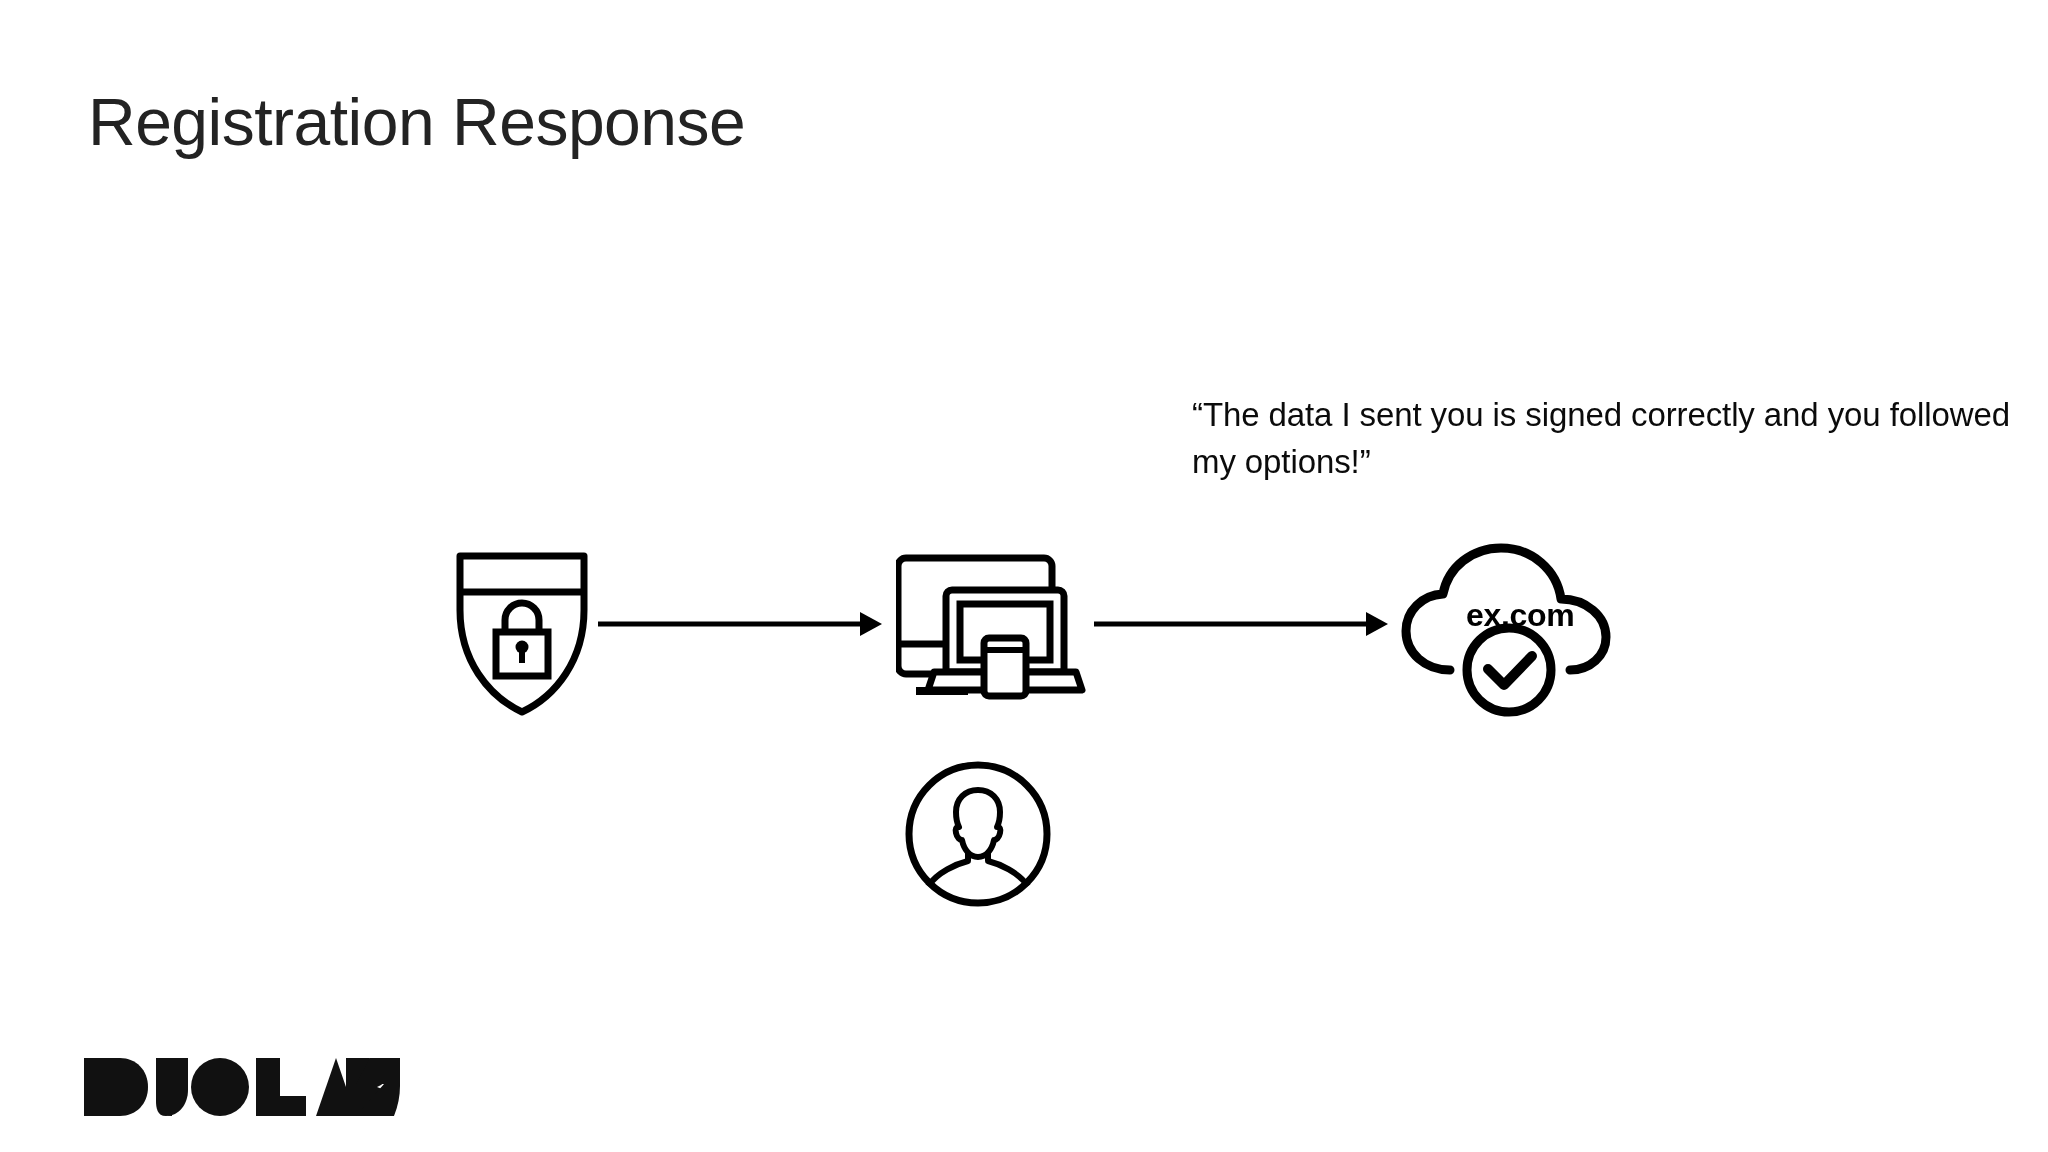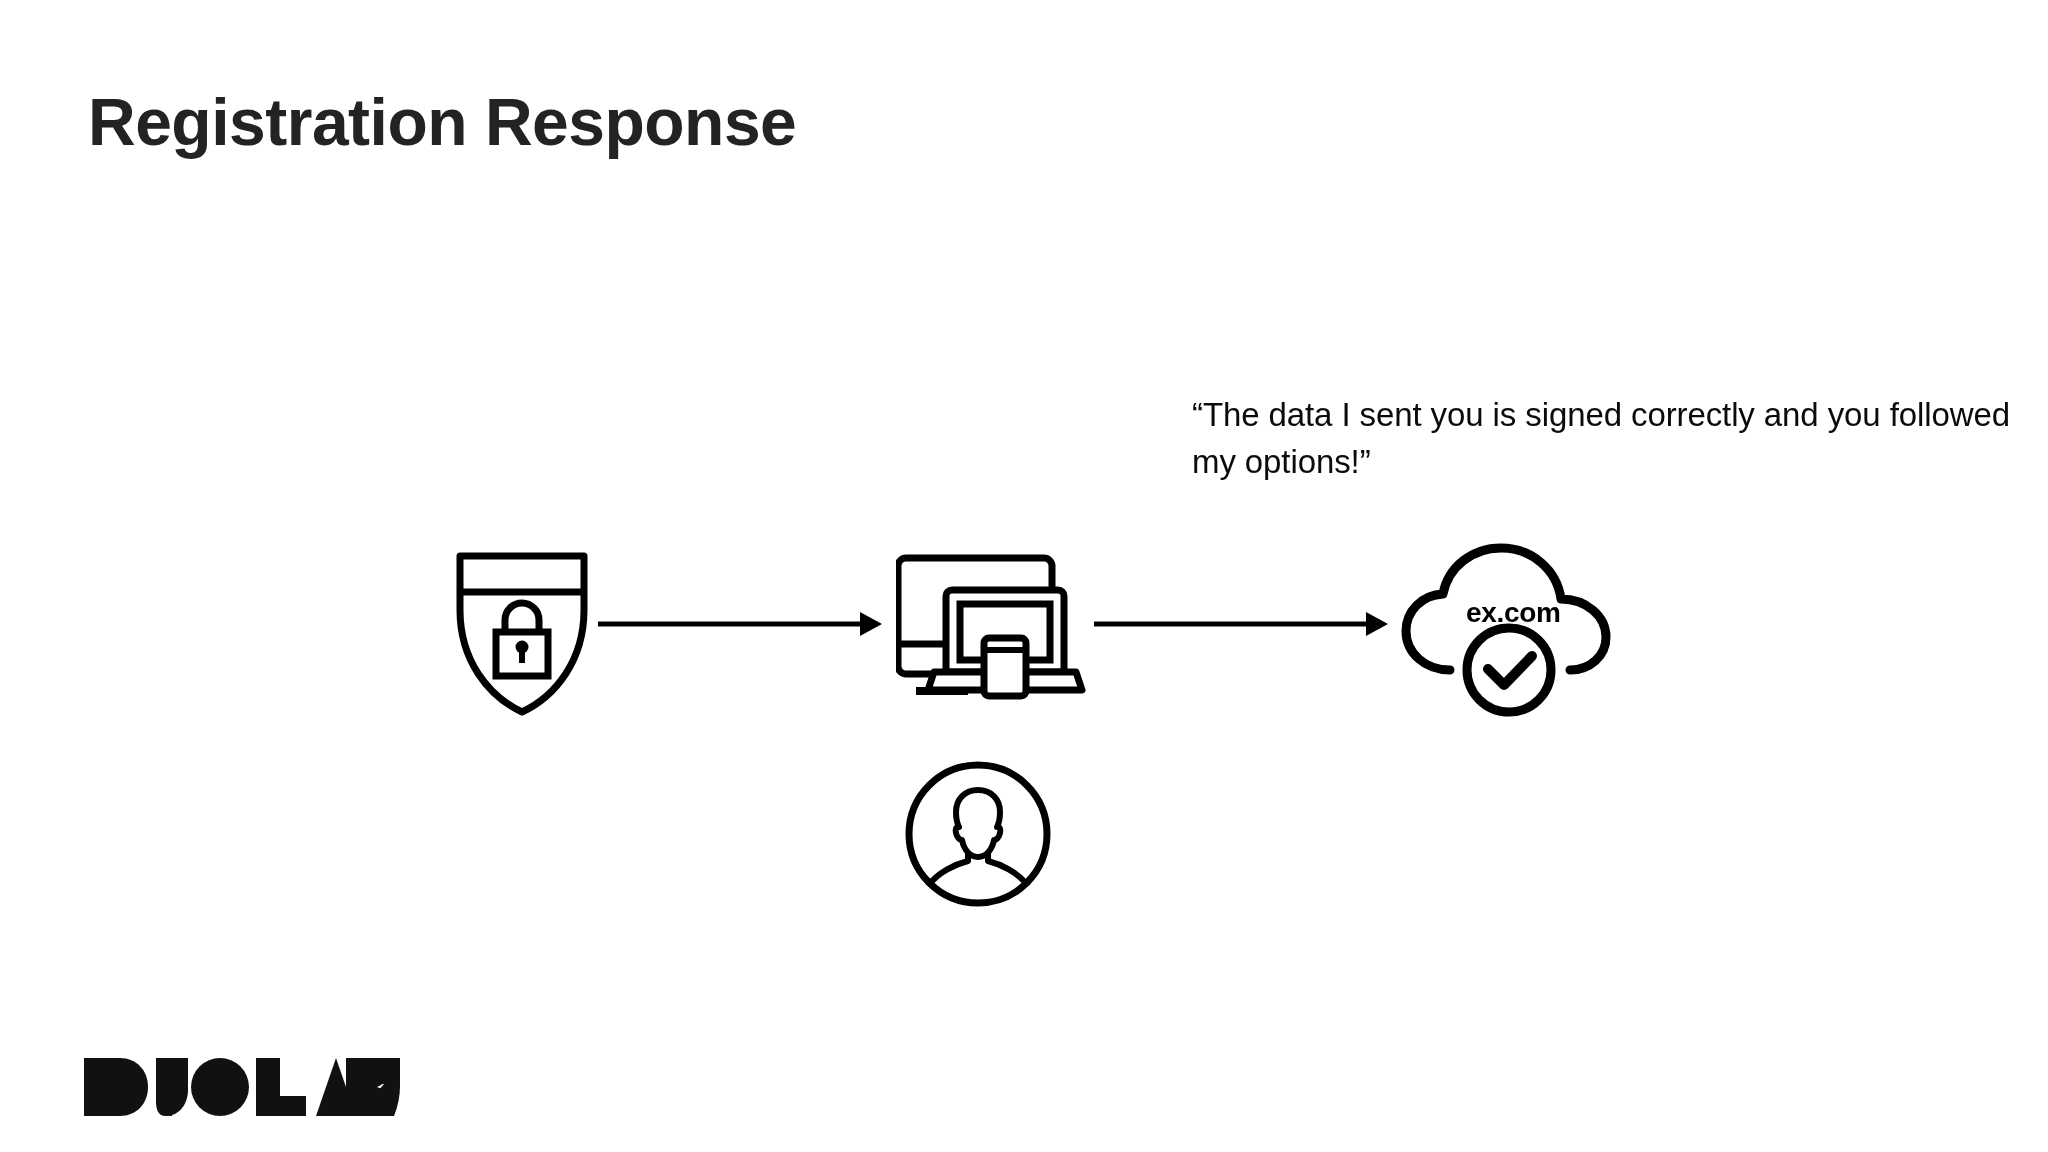--- a/index.html
+++ b/index.html
@@ -15,21 +15,21 @@
     overflow: hidden;
     font-family: "Liberation Sans", sans-serif;
   }
 
   
   #slide-title {
     position: absolute;
     left: 88px;
     top: 88px;
     font-size: 66px;
-    font-weight: 700;
+    font-weight: 400;
     letter-spacing: -0.5px;
     color: #232323;
     white-space: nowrap;
     line-height: 1.05;
   }
 
   
   #callout-quote {
     position: absolute;
     left: 1192px;
@@ -56,21 +56,21 @@
   
   .arrow { position: absolute; }
   #arrow-authenticator-to-devices { left: 598px; top: 604px; }
   #arrow-devices-to-relying-party { left: 1094px; top: 604px; }
 
   
   #relying-party-label {
     position: absolute;
     left: 1466px;
     top: 597px;
-    font-size: 28px;
+    font-size: 32px;
     font-weight: 700;
     color: #000;
     letter-spacing: -0.3px;
     white-space: nowrap;
   }
 
   
   #brand-logo {
     position: absolute;
     left: 84px;

